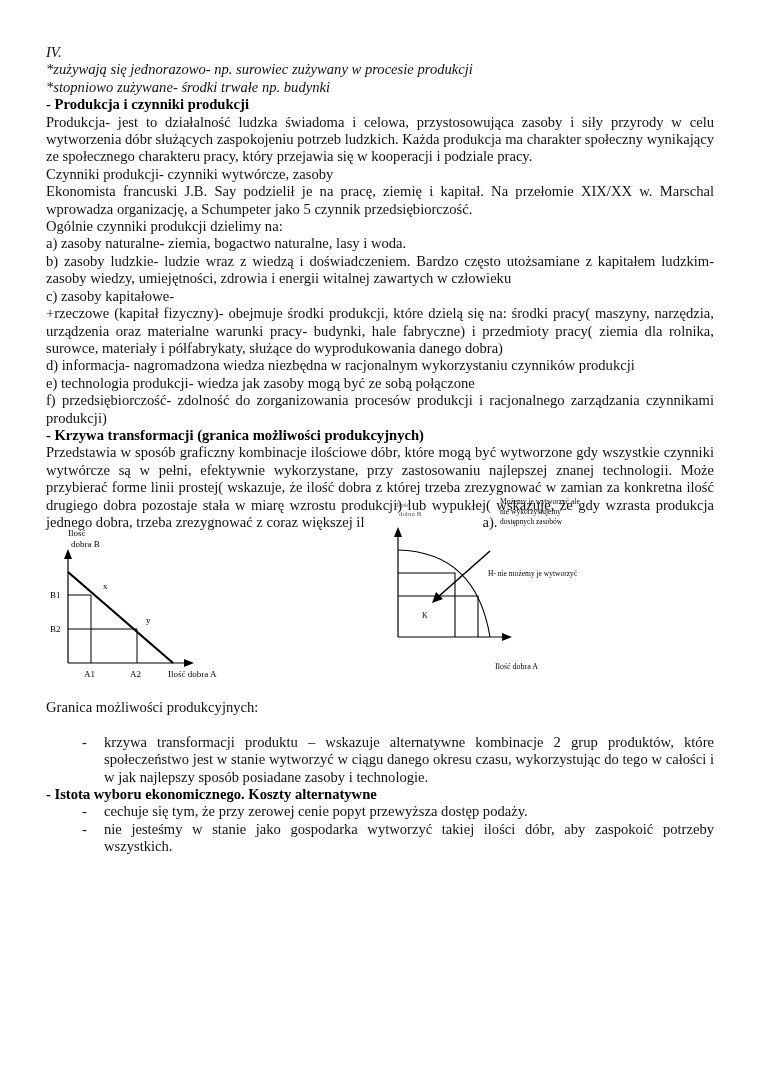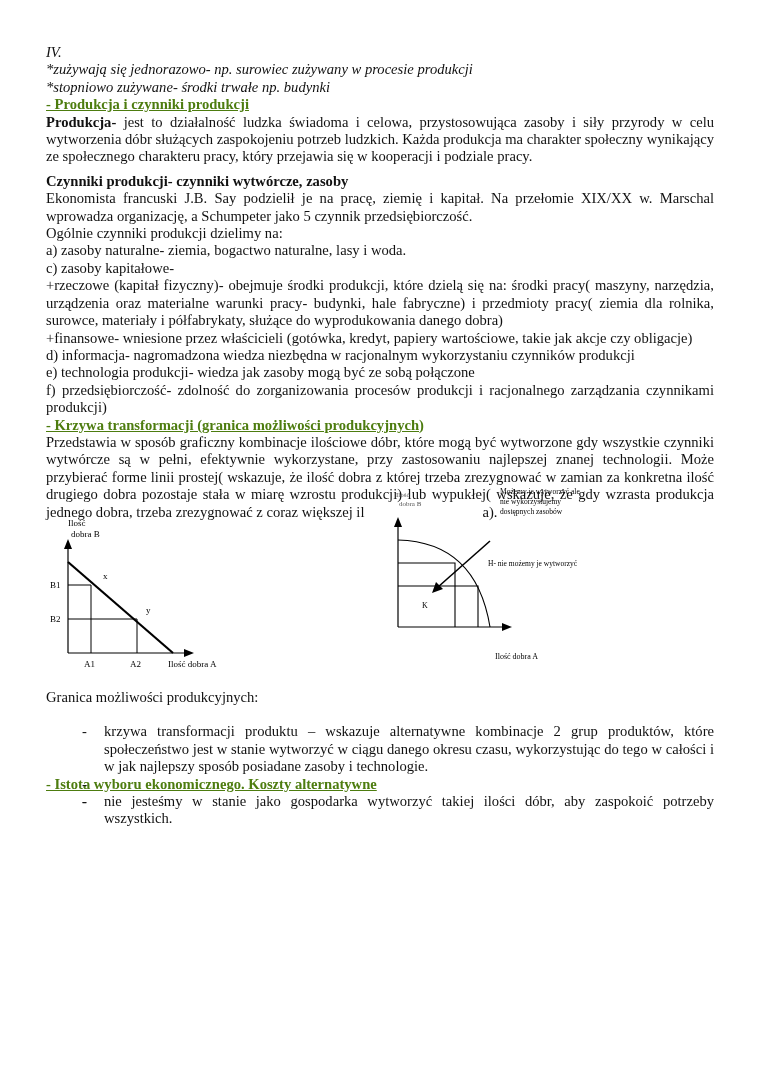--- a/index.html
+++ b/index.html
@@ -1,22 +1,22 @@
 <!DOCTYPE html>
 <html><head>
 <meta charset="utf-8">
 <style>
   html, body { margin: 0; padding: 0; background: #ffffff; }
   body { width: 760px; height: 1075px; position: relative; overflow: hidden;
          font-family: "Liberation Serif", "DejaVu Serif", serif; color: #111; }
   .page { position: absolute; left: 46px; top: 44px; width: 668px; font-size: 14.6px; line-height: 17.4px; }
   .line { white-space: nowrap; font-style: italic; }
   .para { text-align: justify; }
-  .heading { color: #4d7c0f; font-weight: bold; text-decoration: underline; }
-  .bold { font-weight: bold; margin-top: 7px; }
+  .heading { color: #000000; font-weight: bold; }
+  .bold { font-weight: normal; }
   .bullets { margin: 0; padding: 0; list-style: none; }
   .bullets li { position: relative; padding-left: 58px; text-align: justify; }
   .bullets li .dash { position: absolute; left: 36px; top: 0; }
   .gap { height: 17px; }
   .fig-row { position: relative; height: 168px; }
   .fig { position: absolute; }
 </style>
 </head>
 <body>
 
@@ -26,23 +26,23 @@
   <div class="line">*zużywają się jednorazowo- np. surowiec zużywany w procesie produkcji</div>
   <div class="line">*stopniowo zużywane- środki trwałe np. budynki</div>
 
   <div>
     <div><span class="heading">- Produkcja i czynniki produkcji</span></div>
     <div class="para"><span class="bold">Produkcja-</span><span> jest to działalność ludzka świadoma i celowa, przystosowująca zasoby i siły przyrody w celu wytworzenia dóbr służących zaspokojeniu potrzeb ludzkich. Każda produkcja ma charakter społeczny wynikający ze społecznego charakteru pracy, który przejawia się w kooperacji i podziale pracy.</span></div>
     <div class="bold">Czynniki produkcji- czynniki wytwórcze, zasoby</div>
     <div class="para">Ekonomista francuski J.B. Say podzielił je na pracę, ziemię i kapitał. Na przełomie XIX/XX w. Marschal wprowadza organizację,  a Schumpeter jako 5 czynnik przedsiębiorczość.</div>
     <div>Ogólnie czynniki produkcji dzielimy na:</div>
     <div class="para">a) zasoby naturalne- ziemia, bogactwo naturalne, lasy i woda.</div>
+    <div class="para">b) zasoby ludzkie- ludzie wraz z wiedzą i doświadczeniem. Bardzo często utożsamiane z kapitałem ludzkim- zasoby wiedzy, umiejętności, zdrowia i energii witalnej zawartych w człowieku</div>
     <div class="para">c) zasoby kapitałowe-</div>
     <div class="para">+rzeczowe (kapitał fizyczny)- obejmuje środki produkcji, które dzielą się na: środki pracy( maszyny, narzędzia, urządzenia oraz materialne warunki pracy- budynki, hale fabryczne) i przedmioty pracy( ziemia dla rolnika, surowce, materiały i półfabrykaty, służące do wyprodukowania danego dobra)</div>
-    <div class="para">+finansowe- wniesione przez właścicieli (gotówka, kredyt, papiery wartościowe, takie jak akcje czy obligacje)</div>
     <div class="para">d) informacja- nagromadzona wiedza niezbędna w racjonalnym wykorzystaniu czynników produkcji</div>
     <div class="para">e) technologia produkcji- wiedza jak zasoby mogą być ze sobą połączone</div>
     <div class="para">f) przedsiębiorczość- zdolność do zorganizowania procesów produkcji i racjonalnego zarządzania czynnikami produkcji)</div>
   </div>
 
   <div>
     <div><span class="heading">- Krzywa transformacji (granica możliwości produkcyjnych)</span></div>
     <div class="para"><span>Przedstawia w sposób graficzny kombinacje ilościowe dóbr, które mogą być wytworzone gdy wszystkie czynniki wytwórcze są w pełni, efektywnie wykorzystane, przy zastosowaniu najlepszej znanej technologii. Może przybierać forme linii prostej( wskazuje, że ilość dobra z której trzeba zrezygnować w zamian za konkretna ilość drugiego dobra pozostaje stała w miarę wzrostu produkcji) lub wypukłej( wskazuje, że gdy wzrasta produkcja jednego dobra, trzeba zrezygnować z coraz większej il</span><span style="display:inline-block;width:118px;"></span><span>a).</span></div>
 
     <div class="fig-row">
@@ -91,18 +91,18 @@
     <div class="gap"></div>
     <ul class="bullets">
       <li><span class="dash">-</span><span>krzywa transformacji produktu – wskazuje alternatywne kombinacje 2 grup produktów, które społeczeństwo jest w stanie wytworzyć  w ciągu danego okresu czasu, wykorzystując do tego w całości i w jak najlepszy sposób posiadane zasoby i technologie.</span></li>
       <li><span class="dash">-</span></li>
     </ul>
   </div>
 
   <div>
     <div><span class="heading">- Istota wyboru ekonomicznego. Koszty alternatywne</span></div>
     <ul class="bullets">
-      <li><span class="dash">-</span></li>
+      <li><span class="dash">-</span><span>cechuje się tym, że przy zerowej cenie popyt przewyższa dostęp podaży.</span></li>
       <li><span class="dash">-</span><span>nie jesteśmy w stanie jako gospodarka wytworzyć takiej ilości dóbr, aby zaspokoić potrzeby wszystkich.</span></li>
     </ul>
   </div>
 
 </div>
 
 </body></html>

